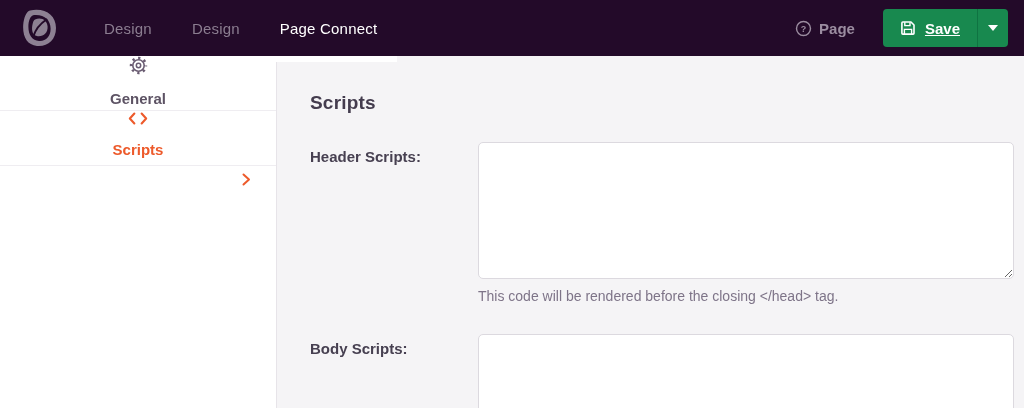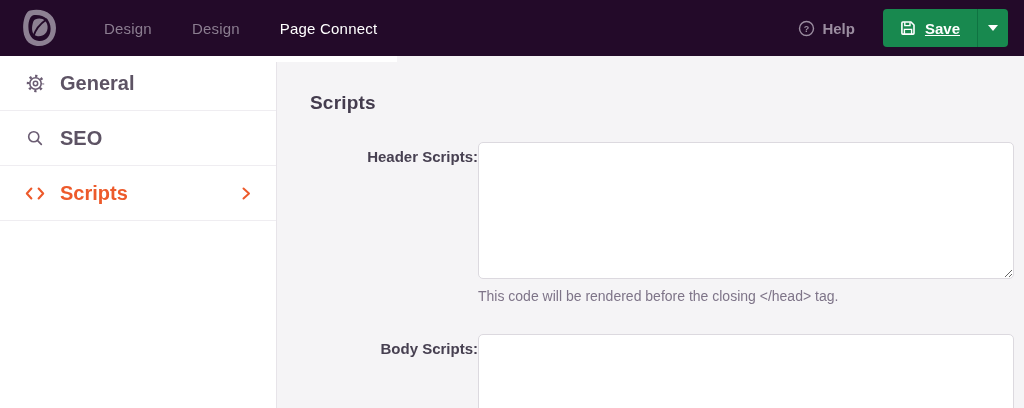--- a/index.html
+++ b/index.html
@@ -28,31 +28,31 @@
   .save-caret{width:31px;background:var(--save-green);border:none;border-left:1px solid #0f7342;
     display:flex;align-items:center;justify-content:center;cursor:pointer;}
   .caret-down{width:0;height:0;border-left:5px solid transparent;border-right:5px solid transparent;
     border-top:6px solid #ffffff;}
 
   
   .page-body{display:flex;height:352px;}
   .sidebar{width:277px;background:var(--sidebar-bg);border-right:1px solid #e7e4e9;flex:none;}
   .side-item{height:55px;display:flex;align-items:center;padding:0 25px;gap:15px;
     border-bottom:1px solid #efedf1;cursor:pointer;color:var(--sidebar-text);
-    font-size:20px;font-weight:600;}
+    font-size:15px;font-weight:600;flex-direction:column;}
   .side-item .s-icon{display:flex;align-items:center;width:20px;justify-content:center;}
   .side-item.active{color:var(--accent-orange);}
   .side-item .chev{margin-left:auto;display:none;}
   .side-item.active .chev{display:flex;}
 
   .content{flex:1;background:var(--content-bg);padding:36px 0 0 33px;}
   .content h1{font-size:19px;font-weight:700;color:var(--text-dark);letter-spacing:.2px;}
   .form-row{display:flex;margin-top:30px;}
   .form-row.first{margin-top:28px;}
-  .form-label{width:168px;flex:none;padding-top:6px;font-size:15px;font-weight:600;color:#474051;text-align:right;}
+  .form-label{width:168px;flex:none;padding-top:6px;font-size:15px;font-weight:600;color:#474051;}
   .form-field{width:587px;flex:none;}
   textarea{width:536px;height:137px;background:#fff;border:1px solid #dcd9df;border-radius:5px;
     padding:8px 10px;font-family:"Liberation Sans",sans-serif;font-size:14px;color:#443c4e;
     outline:none;resize:both;display:block;}
   .help-text{margin-top:9px;font-size:14px;color:var(--text-muted);}
 </style>
 </head>
 <body>
 
 <div class="topbar">
@@ -70,21 +70,21 @@
     <div class="tab">Design</div>
     <div class="tab active">Page Connect</div>
   </div>
 
   <div class="topbar-right">
     <div class="help">
       <svg width="17" height="17" viewBox="0 0 18 18">
         <circle cx="9" cy="9" r="7.4" fill="none" stroke="#9b8da0" stroke-width="1.5"></circle>
         <text x="9" y="12.4" text-anchor="middle" font-size="9.5" font-weight="bold" font-family="Liberation Sans, sans-serif" fill="#9b8da0">?</text>
       </svg>
-      <span>Help</span>
+      <span>Page</span>
     </div>
 
     <div class="save-group">
       <button class="save-main">
         <svg width="16" height="16" viewBox="0 0 16 16">
           <path d="M2.8,2 H11 L14,5 V13.2 A0.9,0.9 0 0 1 13.1,14.1 H2.8 A0.9,0.9 0 0 1 1.9,13.2 V2.9 A0.9,0.9 0 0 1 2.8,2 Z" fill="none" stroke="#ffffff" stroke-width="1.6" stroke-linejoin="round"></path>
           <path d="M4.8,2.2 V5.6 H10 V2.2" fill="none" stroke="#ffffff" stroke-width="1.4"></path>
           <path d="M4.4,14 V9.4 H11.6 V14" fill="none" stroke="#ffffff" stroke-width="1.4"></path>
         </svg>
         <span>Save</span>
@@ -105,29 +105,20 @@
         <svg width="19" height="19" viewBox="0 0 20 20">
           <circle cx="10" cy="10" r="6" fill="none" stroke="#6a5c72" stroke-width="1.7"></circle>
           <circle cx="10" cy="10" r="2.3" fill="none" stroke="#6a5c72" stroke-width="1.6"></circle>
           <circle cx="10" cy="10" r="7.8" fill="none" stroke="#6a5c72" stroke-width="2.8" stroke-dasharray="2.4 3.85" stroke-dashoffset="1.4"></circle>
         </svg>
       </span>
       <span>General</span>
     </div>
 
 
-    <div class="side-item">
-      <span class="s-icon">
-        <svg width="18" height="18" viewBox="0 0 20 20">
-          <circle cx="8.6" cy="8.6" r="5.6" fill="none" stroke="#6a5c72" stroke-width="1.8"></circle>
-          <line x1="12.9" y1="12.9" x2="17" y2="17" stroke="#6a5c72" stroke-width="1.9" stroke-linecap="round"></line>
-        </svg>
-      </span>
-      <span>SEO</span>
-    </div>
 
     <div class="side-item active">
       <span class="s-icon">
         <svg width="21" height="15" viewBox="0 0 22 15">
           <polyline points="7,2 2,7.5 7,13" fill="none" stroke="#ed5a2b" stroke-width="2.3" stroke-linecap="round" stroke-linejoin="round"></polyline>
           <polyline points="15,2 20,7.5 15,13" fill="none" stroke="#ed5a2b" stroke-width="2.3" stroke-linecap="round" stroke-linejoin="round"></polyline>
         </svg>
       </span>
       <span>Scripts</span>
       <span class="chev">

